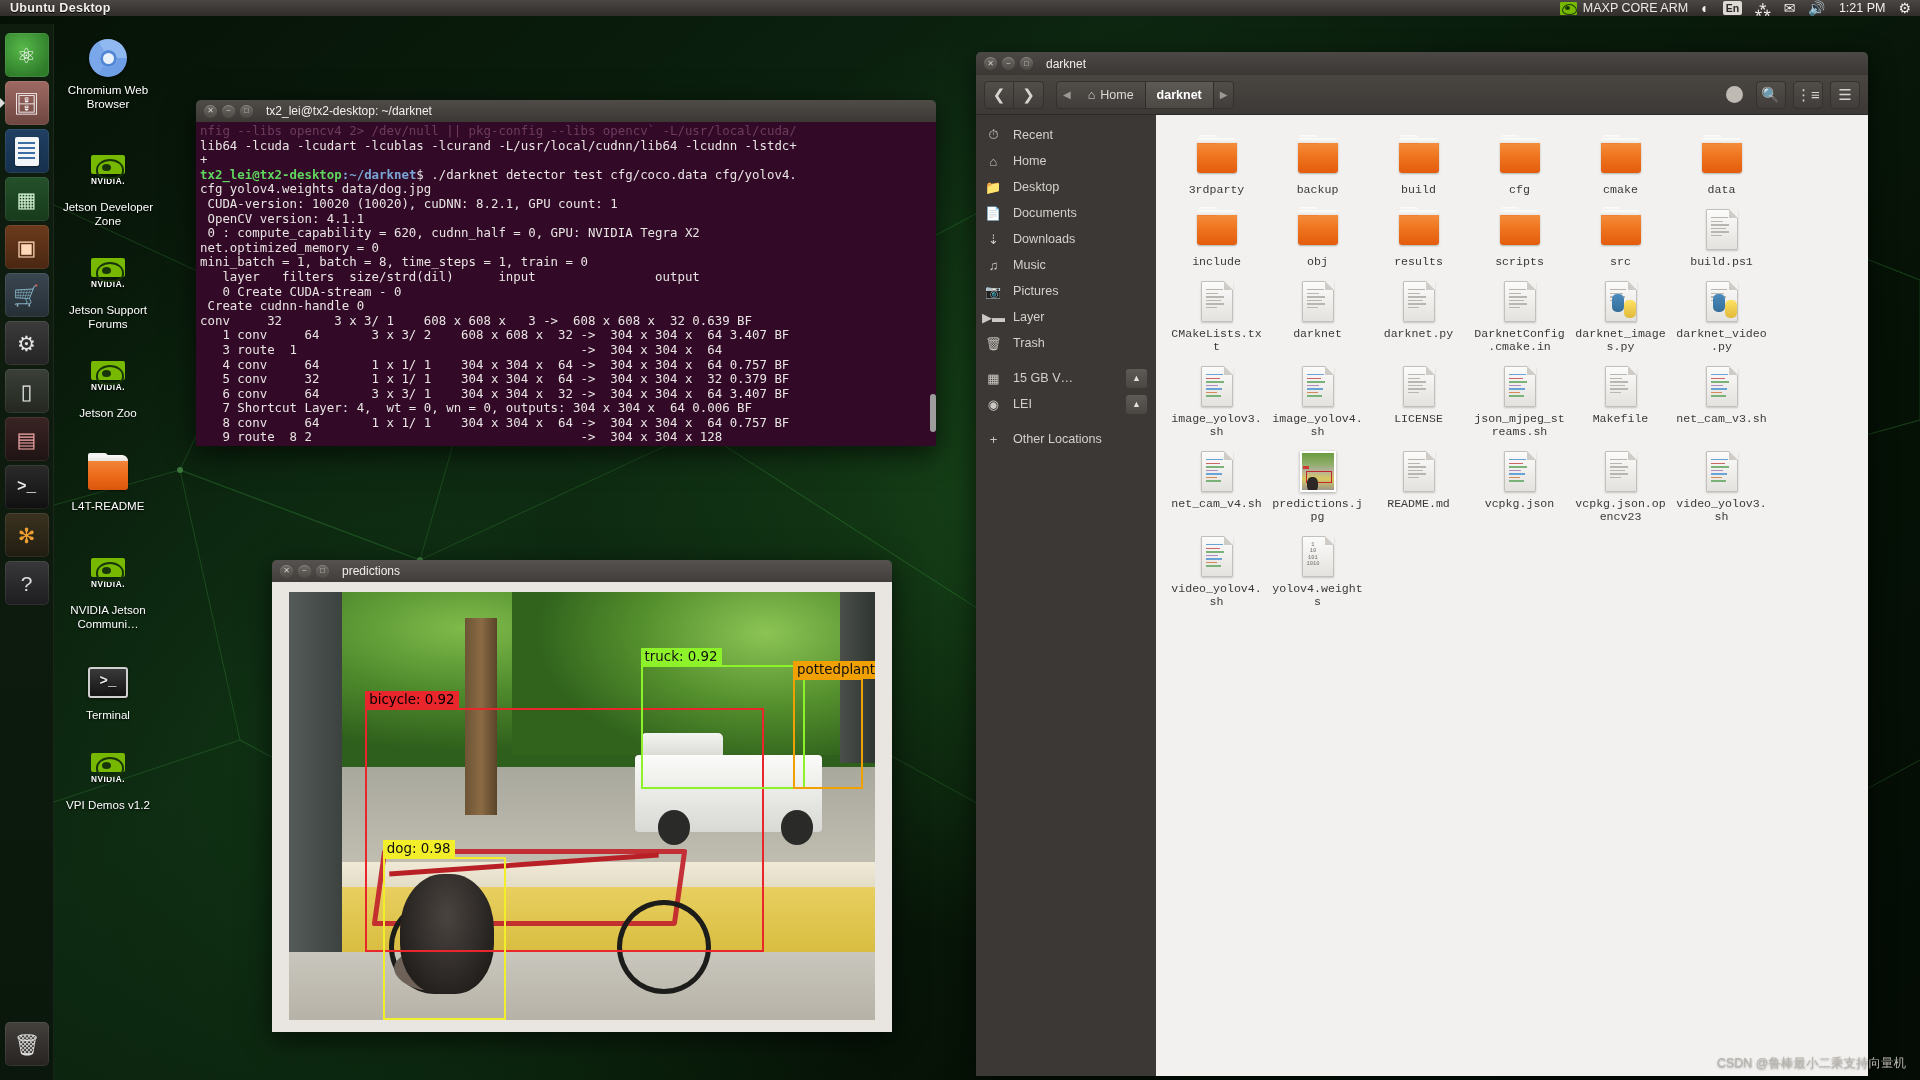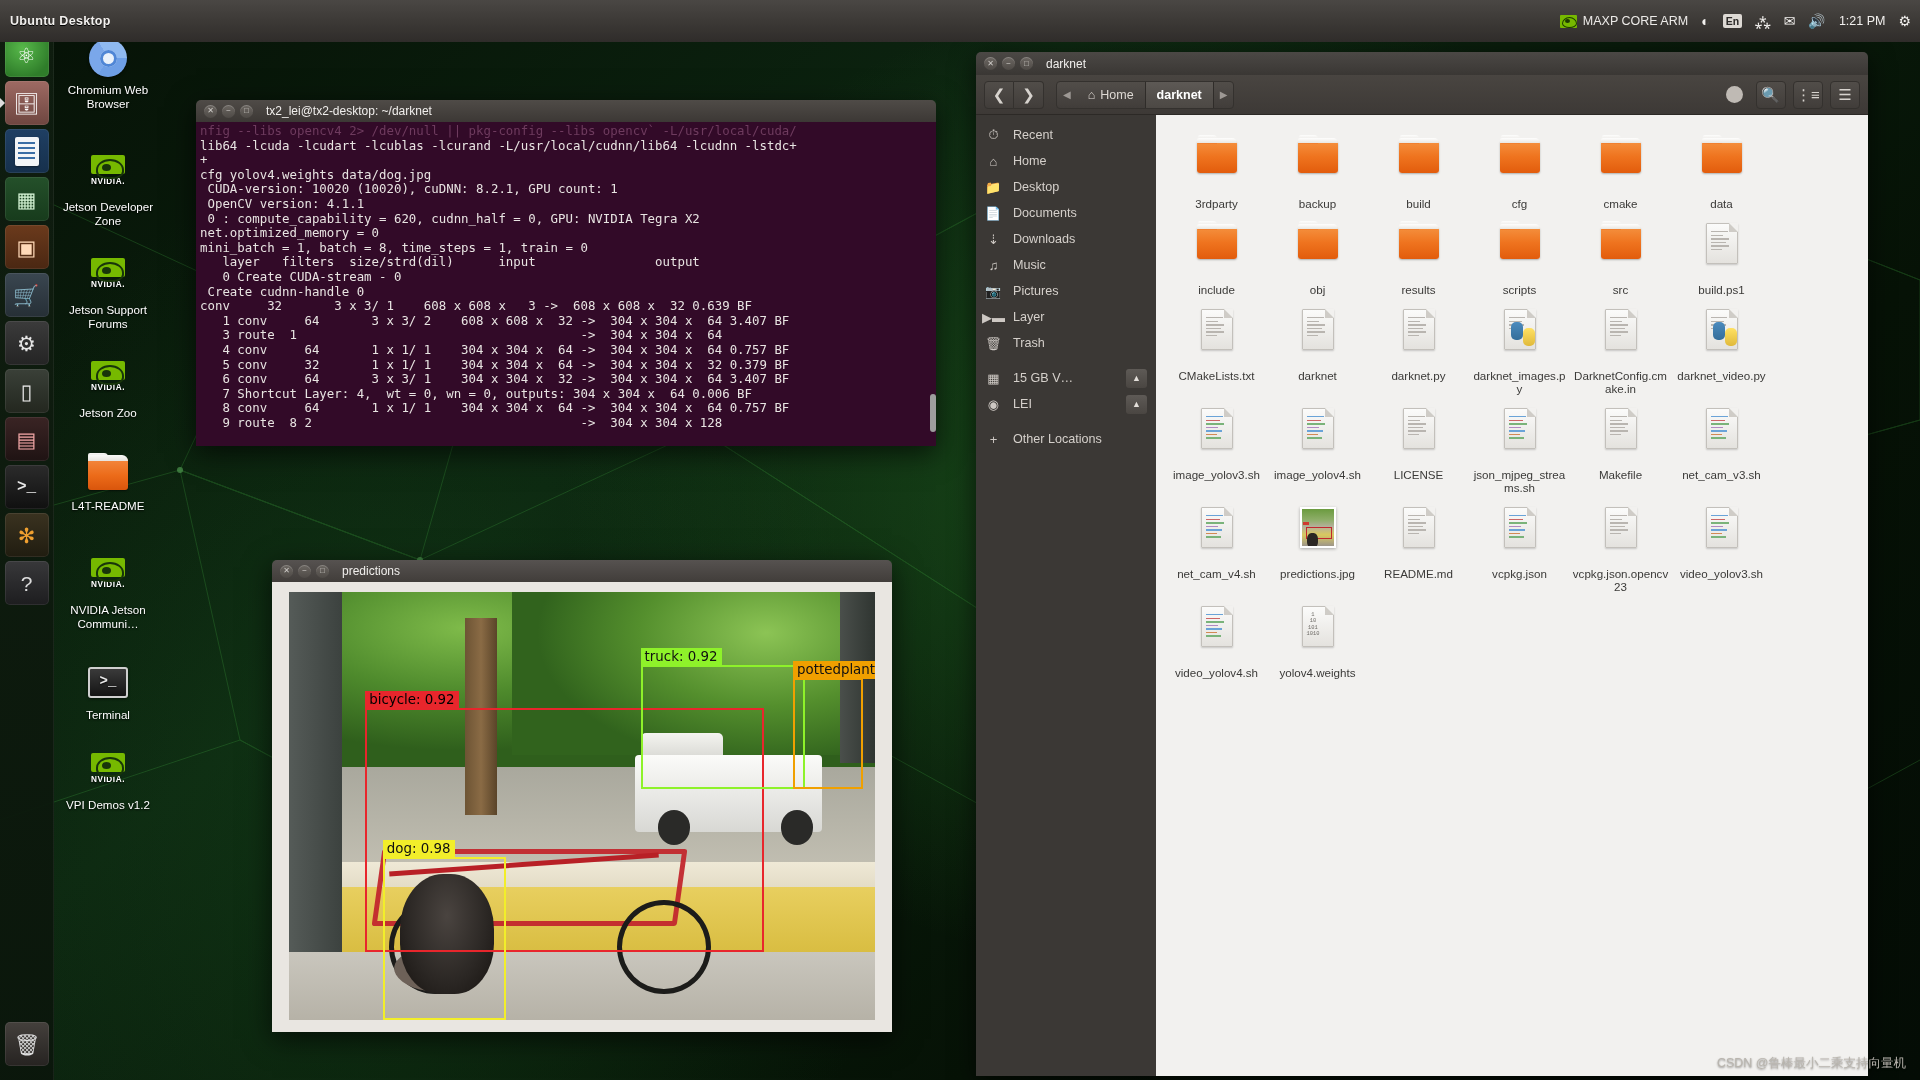--- a/index.html
+++ b/index.html
@@ -16,21 +16,21 @@
     background:
       radial-gradient(ellipse 900px 700px at 62% 45%, rgba(40,120,40,0.55) 0%, rgba(10,35,12,0.0) 70%),
       radial-gradient(ellipse 700px 900px at 20% 75%, rgba(25,85,30,0.35) 0%, rgba(8,25,10,0.0) 72%),
       linear-gradient(140deg,#061106 0%, #0c2410 35%, #061206 70%, #040c05 100%);
     overflow:hidden;
   }
   #desktop svg.netlines { position:absolute; left:0; top:0; width:1920px; height:1080px; opacity:.55; }
 
   
   #top-panel {
-    position:absolute; left:0; top:0; width:1920px; height:42px;
+    position:absolute; left:0; top:0; width:1920px; height:16px;
     background:linear-gradient(180deg,#4a4744 0%, #3b3835 55%, #2f2c2a 100%);
     display:flex; align-items:center; z-index:500;
     color:#f2f0ee; font-size:12.5px;
   }
   #top-panel .title { font-weight:bold; margin-left:10px; letter-spacing:.3px; text-shadow:0 1px 0 #000; }
   #top-panel .right { margin-left:auto; display:flex; align-items:center; gap:13px; padding-right:9px; }
   .tp-item { display:flex; align-items:center; gap:6px; font-size:12.5px; color:#eceae8; }
   .nvlogo { width:17px; height:13px; background:#76b900; position:relative; border-radius:1px; display:inline-block; }
   .nvlogo::before{
     content:""; position:absolute; left:2px; top:2px; width:13px; height:9px;
@@ -211,21 +211,21 @@
   .sb-item{ display:flex; align-items:center; gap:11px; height:26px; padding:0 9px; color:#d5d0cb; font-size:12.6px; }
   .sb-item .sicon{ width:17px; text-align:center; color:#cdc8c3; font-size:13px; display:flex;align-items:center;justify-content:center;}
   .sb-eject{ margin-left:auto; width:21px;height:19px;border-radius:3px;
              background:linear-gradient(180deg,#5e5a56,#4a4642); color:#e3dfda; font-size:9px;
              display:flex;align-items:center;justify-content:center; }
   .sb-sep{ height:9px; }
   .fm-content{ flex:1; background:#f2f1ef; padding:13px 6px 0 10px; }
   .fgrid{ display:flex; flex-wrap:wrap; }
   .fitem{ width:101px; padding:5px 2px 4px 2px; text-align:center; }
   .fitem .iart{ height:47px; display:flex; align-items:flex-start; justify-content:center; }
-  .fitem .fname{ font-size:11.6px; line-height:13px; color:#3b3a38; word-break:break-word; margin-top:17px; }
+  .fitem .fname{ font-size:11.6px; line-height:13px; color:#3b3a38; word-break:break-word; margin-top:3px;font-family:Liberation Mono, monospace; }
   .nfolder{
     width:40px;height:32px;position:relative; margin-top:8px;
     background:linear-gradient(180deg,#f5913f 0%,#ef741f 48%,#e25c0c 100%);
     border-radius:2px 3px 3px 3px; box-shadow:0 1px 2px rgba(0,0,0,.28);
   }
   .nfolder::before{ content:""; position:absolute; top:-6px; left:1px; width:19px;height:7px;
     background:linear-gradient(180deg,#fdfdfc,#e2dfda); border-radius:2px 4px 0 0; border-bottom:2px solid #f08030;}
   .nfolder::after{ content:""; position:absolute; top:-3px; left:0; width:40px;height:5px;
     background:linear-gradient(180deg,#fefefd,#eae7e2); border-radius:3px 7px 0 0;}
   .nfile{
@@ -435,20 +435,21 @@
   <div class="titlebar">
     <span class="wbtn">✕</span>
     <span class="wbtn">−</span>
     <span class="wbtn">□</span>
     <span class="wtitle">tx2_lei@tx2-desktop: ~/darknet</span>
   </div>
   <div class="term-body">
     <div class="term-line tg-fade">nfig --libs opencv4 2&gt; /dev/null || pkg-config --libs opencv` -L/usr/local/cuda/</div>
     <div class="term-line">lib64 -lcuda -lcudart -lcublas -lcurand -L/usr/local/cudnn/lib64 -lcudnn -lstdc+</div>
     <div class="term-line">+</div>
+    <div class="term-line"><span class="tg-user">tx2_lei@tx2-desktop</span><span class="tg-path">:~/darknet</span><span>$ </span><span>./darknet detector test cfg/coco.data cfg/yolov4.</span></div>
     <div class="term-line">cfg yolov4.weights data/dog.jpg</div>
     <div class="term-line"> CUDA-version: 10020 (10020), cuDNN: 8.2.1, GPU count: 1 </div>
     <div class="term-line"> OpenCV version: 4.1.1</div>
     <div class="term-line"> 0 : compute_capability = 620, cudnn_half = 0, GPU: NVIDIA Tegra X2 </div>
     <div class="term-line">net.optimized_memory = 0 </div>
     <div class="term-line">mini_batch = 1, batch = 8, time_steps = 1, train = 0 </div>
     <div class="term-line">   layer   filters  size/strd(dil)      input                output</div>
     <div class="term-line">   0 Create CUDA-stream - 0 </div>
     <div class="term-line"> Create cudnn-handle 0 </div>
     <div class="term-line">conv     32       3 x 3/ 1    608 x 608 x   3 -&gt;  608 x 608 x  32 0.639 BF</div>
@@ -721,37 +722,20 @@
                   <i style="width:55%"></i>
                 </div>
               </div>
             </div>
             <div class="fname">darknet.py</div>
           </div>
           <div class="fitem">
             <div class="iart">
               <div class="nfile">
                 <div class="lines">
-                  <i style="width:80%"></i>
-                  <i style="width:65%"></i>
-                  <i style="width:72%"></i>
-                  <i style="width:50%"></i>
-                </div>
-                <div class="pyoverlay">
-                  <span class="b"></span>
-                  <span class="y"></span>
-                </div>
-              </div>
-            </div>
-            <div class="fname">darknet_images.py</div>
-          </div>
-          <div class="fitem">
-            <div class="iart">
-              <div class="nfile">
-                <div class="lines">
                   <i style="width:85%"></i>
                   <i style="width:60%"></i>
                   <i style="width:90%"></i>
                   <i style="width:75%"></i>
                   <i style="width:88%"></i>
                   <i style="width:55%"></i>
                 </div>
               </div>
             </div>
             <div class="fname">DarknetConfig.cmake.in</div>
@@ -764,20 +748,37 @@
                   <i style="width:65%"></i>
                   <i style="width:72%"></i>
                   <i style="width:50%"></i>
                 </div>
                 <div class="pyoverlay">
                   <span class="b"></span>
                   <span class="y"></span>
                 </div>
               </div>
             </div>
+            <div class="fname">darknet_images.py</div>
+          </div>
+          <div class="fitem">
+            <div class="iart">
+              <div class="nfile">
+                <div class="lines">
+                  <i style="width:80%"></i>
+                  <i style="width:65%"></i>
+                  <i style="width:72%"></i>
+                  <i style="width:50%"></i>
+                </div>
+                <div class="pyoverlay">
+                  <span class="b"></span>
+                  <span class="y"></span>
+                </div>
+              </div>
+            </div>
             <div class="fname">darknet_video.py</div>
           </div>
           <div class="fitem">
             <div class="iart">
               <div class="nfile code">
                 <div class="lines">
                   <i></i>
                   <i></i>
                   <i></i>
                   <i></i>

